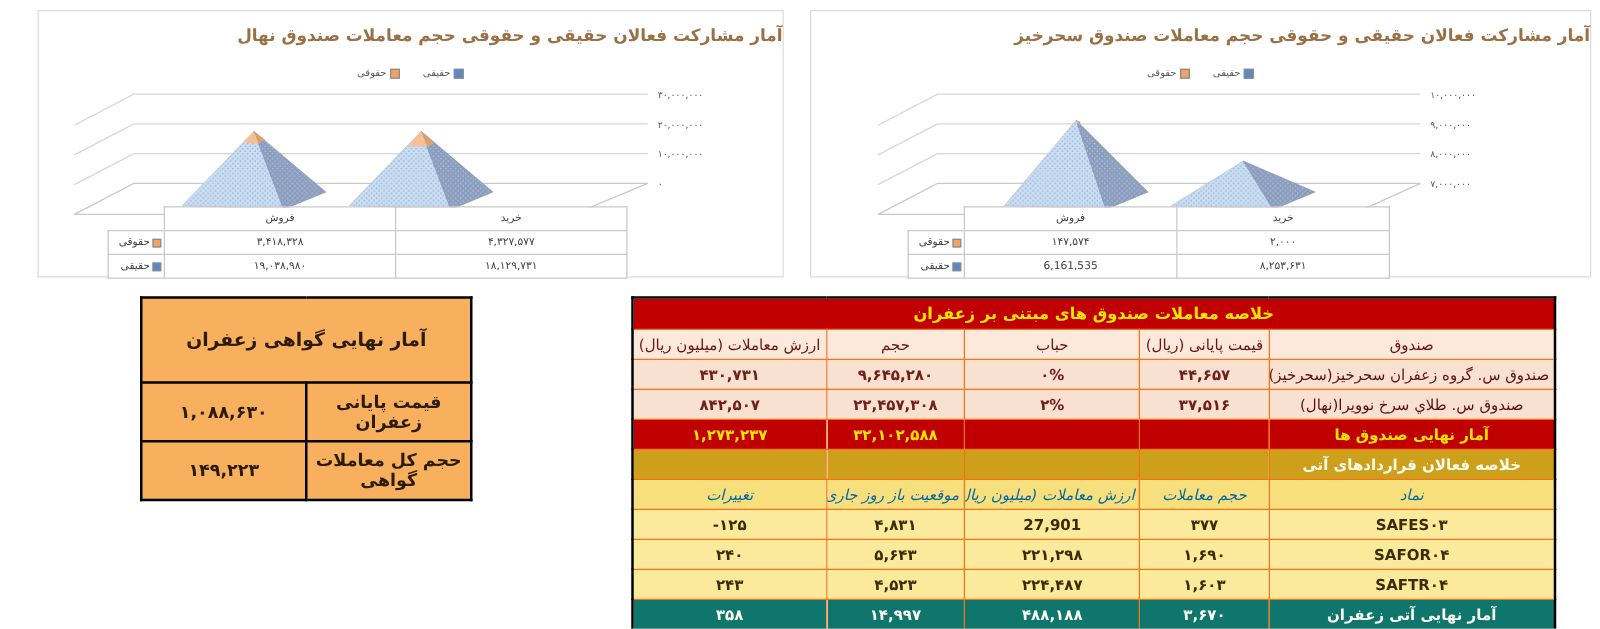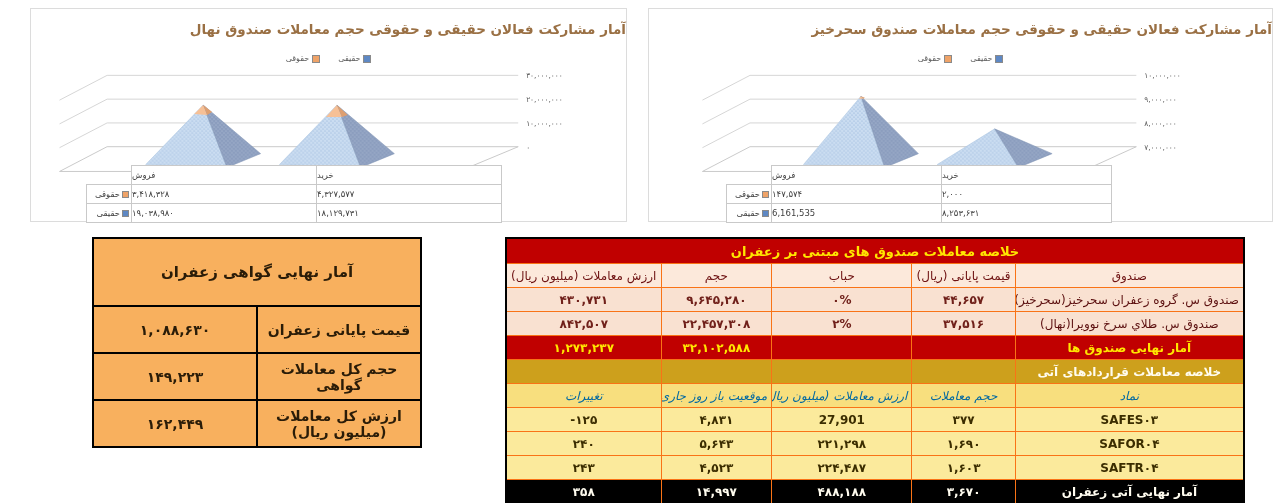--- a/index.html
+++ b/index.html
@@ -16,28 +16,28 @@
           color:#9A7044;direction:rtl;}
   .clegend{position:absolute;top:45px;left:0;right:0;display:flex;justify-content:center;gap:18px;
            font-size:8px;color:#595959;}
   .litem{display:flex;align-items:center;gap:3px;direction:ltr;}
   .key{width:8px;height:8px;border:1px solid #8a8a8a;box-sizing:border-box;display:inline-block;}
   .k-or{background:#EFA368;}
   .k-bl{background:#5E88C4;}
 
   .dtable{position:absolute;top:156px;border-collapse:collapse;table-layout:fixed;
           font-size:8.5px;color:#404040;direction:ltr;}
-  .dtable td{border:1px solid #C9C9C9;height:18px;padding:0;background:#fff;}
+  .dtable td{border:1px solid #C9C9C9;text-align:center;height:18px;padding:0;background:#fff;}
   .dtable td.corner{border:none;background:transparent;}
   .dtable td.rl{border:1px solid #C9C9C9;padding:0 2px;}
   .rlw{display:flex;justify-content:flex-end;align-items:center;gap:2px;direction:ltr;}
   .dtable .key{width:7px;height:7px;}
 
   
-  table.saffron{position:absolute;left:92px;top:237px;width:330px;border-collapse:collapse;
+  table.saffron{position:absolute;left:112px;top:237px;width:266px;border-collapse:collapse;
                 table-layout:fixed;direction:ltr;}
   .saffron td{border:2px solid #000;background:#F8B05E;color:#2A1C08;font-weight:bold;
               text-align:center;vertical-align:middle;}
   .saffron td.hd{height:64px;font-size:15px;}
   .saffron td.val{width:114px;height:43px;font-size:14px;}
   .saffron td.lab{height:43px;font-size:14px;}
 
   
   table.zafran{position:absolute;left:505px;top:237px;width:740px;border-collapse:collapse;
                table-layout:fixed;direction:rtl;border:2px solid #000;}
@@ -45,21 +45,21 @@
              font-size:12px;padding:0 4px;white-space:nowrap;overflow:hidden;}
   .zafran tr.sec-title td{background:#C00000;color:#FFE600;font-weight:bold;font-size:13px;height:24px;}
   .zafran tr.p-head td{background:#FCE9DB;color:#6E1212;}
   .zafran tr.p-row td{background:#F9E1D1;color:#5C1010;}
   .zafran tr.p-row td.num{font-weight:bold;color:#70201A;}
   .zafran tr.p-sum td{background:#C00000;color:#FFE600;font-weight:bold;}
   .zafran tr.g-head td{background:#CDA01C;color:#FFFCEF;font-weight:bold;}
   .zafran tr.y-head td{background:#F8DF7E;color:#0369a1;font-style:italic;}
   .zafran tr.y-row td{background:#FBEA9C;color:#3B2D00;text-align:center;}
   .zafran tr.y-row td.num{font-weight:bold;}
-  .zafran tr.g-sum td{background:#000000;color:#FFFCEF;font-weight:bold;}
+  .zafran tr.g-sum td{background:#0f766e;color:#FFFCEF;font-weight:bold;}
   .ltr{direction:ltr;}
 </style>
 </head>
 <body>
 
 <div class="page">
 
   <section class="panel" id="panel-nahal">
     <svg class="plot" viewBox="0 0 597 214">
       <defs>
@@ -239,24 +239,20 @@
       <td class="hd" colspan="2" dir="rtl">آمار نهایی گواهی زعفران</td>
     </tr>
     <tr>
       <td class="val">۱,۰۸۸,۶۳۰</td>
       <td class="lab" dir="rtl">قیمت پایانی زعفران</td>
     </tr>
     <tr>
       <td class="val">۱۴۹,۲۲۳</td>
       <td class="lab" dir="rtl">حجم کل معاملات گواهی</td>
     </tr>
-    <tr>
-      <td class="val">۱۶۲,۴۴۹</td>
-      <td class="lab" dir="rtl">ارزش کل معاملات (میلیون ریال)</td>
-    </tr>
   </tbody>
     </table>
 
   <table class="zafran">
     <colgroup>
       <col style="width:31%">
         <col style="width:14%">
         <col style="width:19%">
         <col style="width:15%">
         <col style="width:21%">
@@ -287,21 +283,21 @@
       <td class="num">۸۴۲,۵۰۷</td>
     </tr>
     <tr class="p-sum">
       <td>آمار نهایی صندوق ها</td>
       <td></td>
       <td></td>
       <td>۳۲,۱۰۲,۵۸۸</td>
       <td>۱,۲۷۳,۲۳۷</td>
     </tr>
     <tr class="g-head">
-      <td>خلاصه معاملات قراردادهای آتی</td>
+      <td>خلاصه فعالان قراردادهای آتی</td>
       <td></td>
       <td></td>
       <td></td>
       <td></td>
     </tr>
     <tr class="y-head">
       <td>نماد</td>
       <td>حجم معاملات</td>
       <td>ارزش معاملات (میلیون ریال)</td>
       <td>موقعیت باز روز جاری</td>

